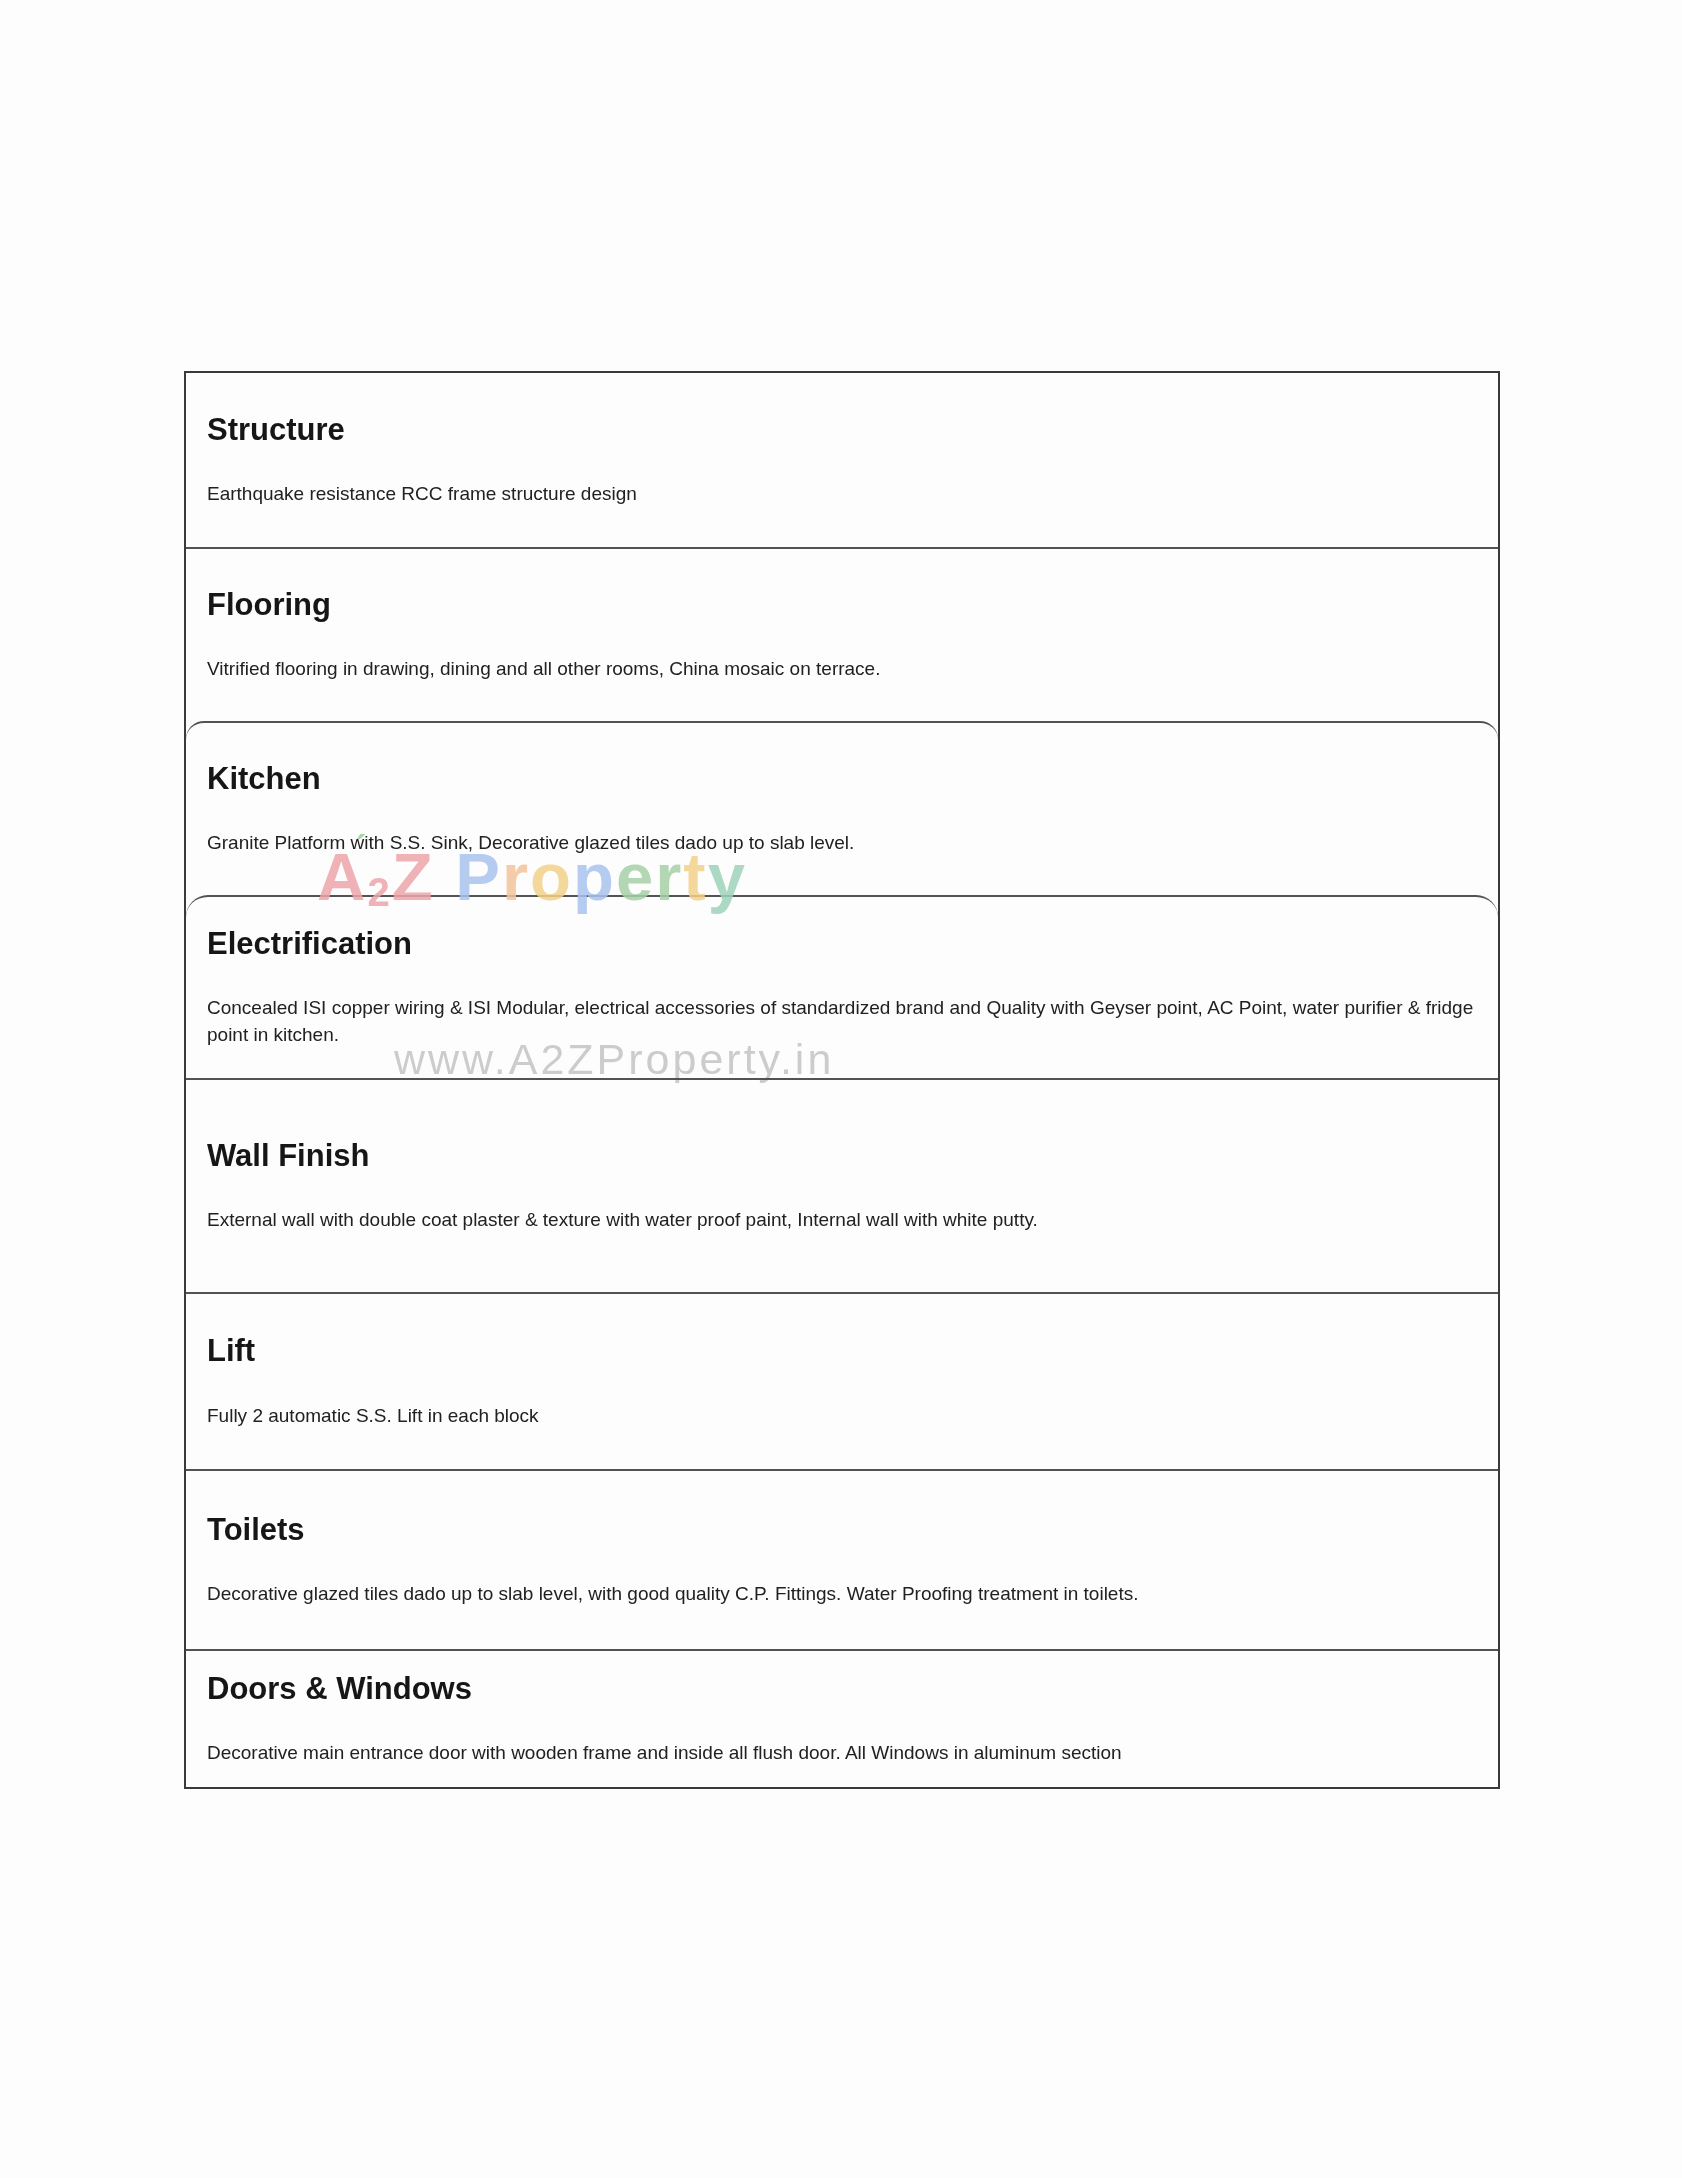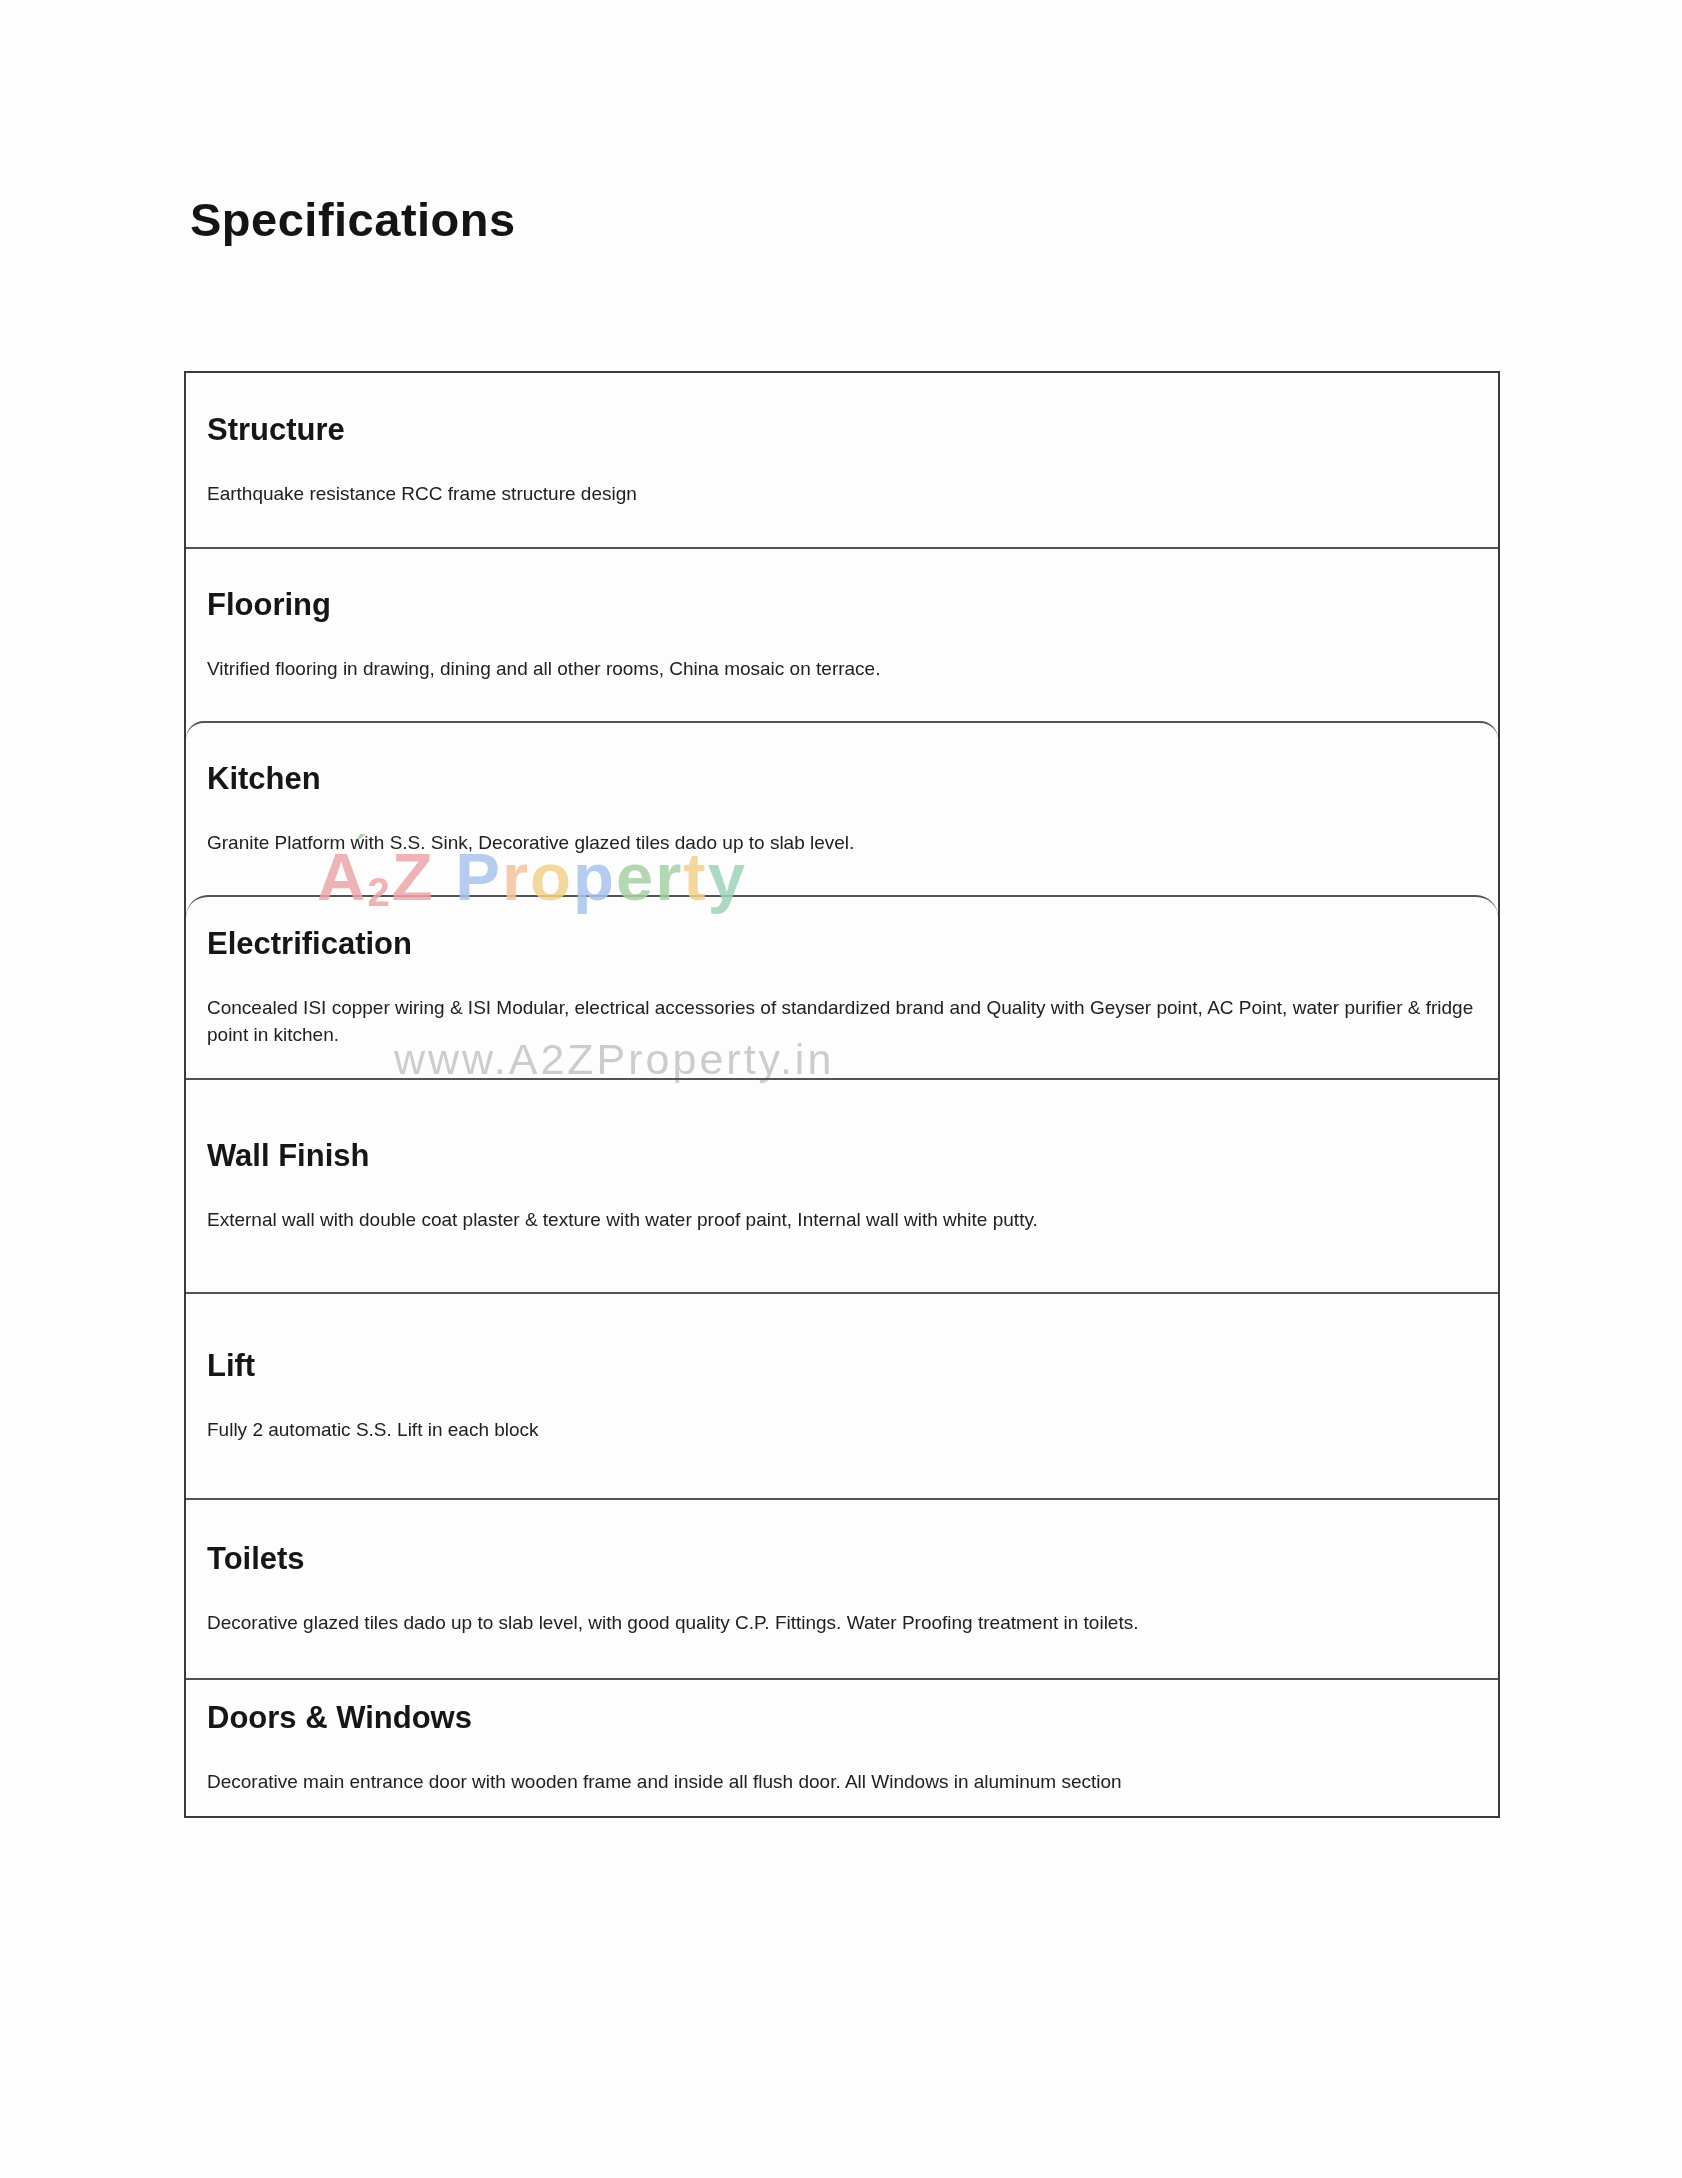--- a/index.html
+++ b/index.html
@@ -47,21 +47,21 @@
     gap: 24px;
   }
   .spec-row + .spec-row {
     border-top: 2px solid #535353;
   }
   .r1 { height: 174px; }
   .r2 { height: 174px; }
   .r3 { height: 174px; border-radius: 18px; }
   .r4 { height: 183px; border-radius: 22px; }
   .r5 { height: 214px; }
-  .r6 { height: 206px; }
+  .r6 { height: 177px; }
   .r7 { height: 180px; }
   .r8 { height: 138px; }
   .row-heading {
     font-size: 31px;
     font-weight: bold;
     color: #161616;
     line-height: 1.15;
     margin-bottom: 10px;
   }
   .row-desc {
@@ -108,21 +108,20 @@
     color: rgba(80, 80, 80, 0.28);
     pointer-events: none;
     line-height: 1;
   }
 </style>
 </head>
 <body>
 
 <div class="page">
 
-  <h1 class="doc-title">Specifications</h1>
 
   <div class="spec-table">
 
     <div class="spec-row r1">
       <div class="row-heading">Structure</div>
       <div class="row-desc">Earthquake resistance RCC frame structure design</div>
     </div>
 
     <div class="spec-row r2">
       <div class="row-heading">Flooring</div>

